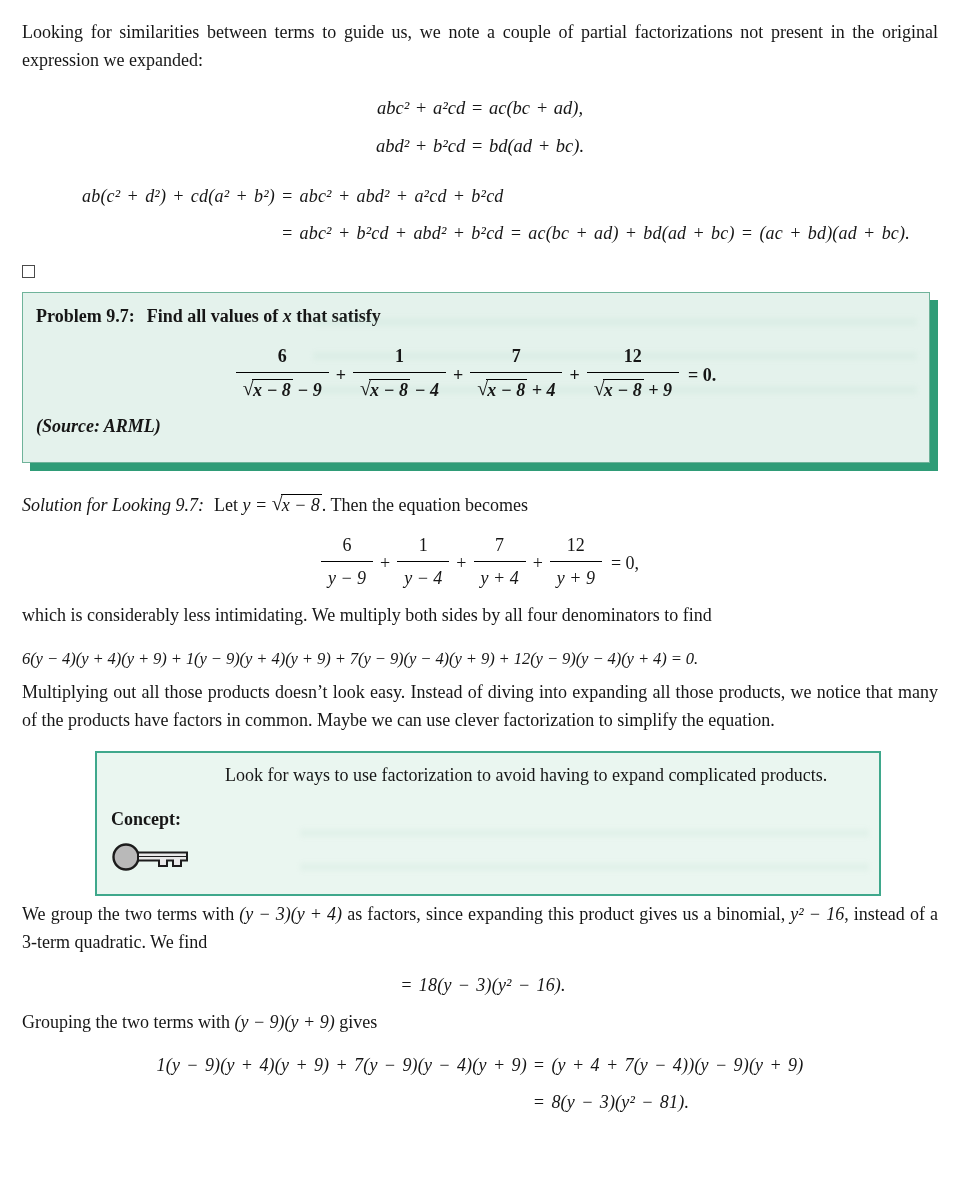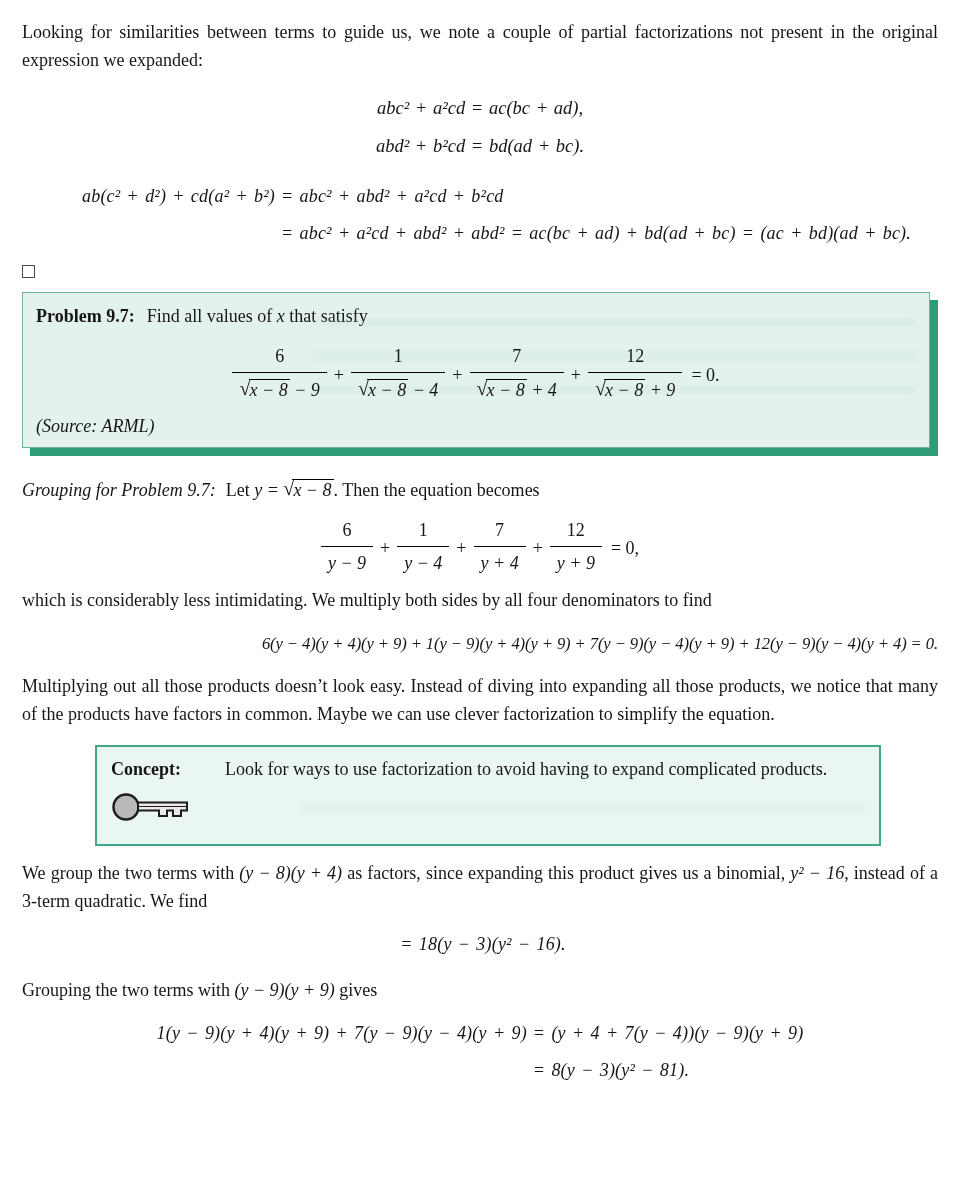--- a/index.html
+++ b/index.html
@@ -28,21 +28,22 @@
   .eqalign .row{display:table-row;}
   .eqalign .lhs,.eqalign .rhs{display:table-cell;font-style:italic;line-height:37px;white-space:nowrap;font-size:18px;}
   .eqalign .lhs{text-align:right;}
   .eqalign .rhs{text-align:left;padding-left:6px;}
   .qed{width:13px;height:13px;border:1.6px solid #4a4a4a;margin:13px 0 0;}
   
   .problem-box{
     position:relative;margin:14px 0 8px;width:908px;
     background:var(--box_bg);border:1px solid var(--box_border);
     box-shadow:8px 8px 0 var(--box_shadow);
-    padding:9px 13px 5px;
+    padding:9px 13px 20px;
+    font-weight:bold;
   }
   .pb-title{margin:0;line-height:28px;}
   .pb-title b{margin-right:12px;}
   .pb-source{margin:9px 0 3px;font-style:italic;line-height:26px;}
   .bleed{position:absolute;pointer-events:none;opacity:.13;filter:blur(2.5px);
     background:repeating-linear-gradient(180deg,transparent 0 13px,var(--bleed) 13px 21px,transparent 21px 34px);}
   .problem-box .bleed{left:32%;right:12px;top:12px;bottom:28%;}
   .concept-box .bleed{left:26%;right:10px;top:45%;bottom:6px;}
   
   .eqfrac{text-align:center;margin:14px 0 10px;white-space:nowrap;position:relative;}
@@ -52,30 +53,30 @@
   .op{display:inline-block;vertical-align:middle;margin:0 7px;position:relative;top:1px;}
   .rhs-flat{display:inline-block;vertical-align:middle;margin-left:9px;font-style:normal;position:relative;top:1px;}
   
   .sqrt{white-space:nowrap;}
   .rsign{font-style:normal;font-size:1.12em;letter-spacing:-1px;position:relative;top:-1px;}
   .rbar{border-top:1.4px solid #000;margin-left:-1px;padding:0 2px 0 1px;font-style:italic;}
   
   .sol-intro{margin-top:27px;text-align:left;}
   .sol-label{margin-right:10px;}
   .tight{margin-top:0;}
-  .eq-long{text-align:right;font-style:italic;font-size:16.6px;line-height:30px;margin:15px 0 0;white-space:nowrap;letter-spacing:-.1px;}
-  .para-block{margin-top:13px;}
+  .eq-long{text-align:left;font-style:italic;font-size:16.6px;line-height:30px;margin:15px 0 0;white-space:nowrap;letter-spacing:-.1px;}
+  .para-block{margin-top:4px;}
   
   .concept-box{
     position:relative;margin:17px 0 0 73px;width:786px;
     background:var(--concept_bg);border:2px solid var(--concept_border);
     padding:8px 14px 10px;display:flex;gap:20px;
   }
   .concept-left{flex:0 0 94px;}
-  .concept-label{font-weight:bold;line-height:28px;}
+  .concept-label{font-weight:bold;line-height:28px;margin-top:44px;}
   .key-wrap{margin-top:5px;}
   .concept-text{flex:1;line-height:28px;text-align:justify;}
 </style>
 </head>
 <body>
 
 <article class="page">
 
   <p class="para">Looking for similarities between terms to guide us, we note a couple of partial factorizations not present in the original expression we expanded:</p>
 
@@ -85,38 +86,38 @@
   </div>
 
 
   <div class="eqalign">
     <div class="row">
       <span class="lhs">ab(c² + d²) + cd(a² + b²)</span>
         <span class="rhs">= abc² + abd² + a²cd + b²cd</span>
     </div>
     <div class="row">
       <span class="lhs"></span>
-        <span class="rhs">= abc² + a²cd + abd² + abd² = ac(bc + ad) + bd(ad + bc) = (ac + bd)(ad + bc).</span>
+        <span class="rhs">= abc² + b²cd + abd² + b²cd = ac(bc + ad) + bd(ad + bc) = (ac + bd)(ad + bc).</span>
     </div>
   </div>
 
   <div class="qed"></div>
 
   <section class="problem-box">
     <div class="bleed"></div>
     <p class="pb-title"><b>Problem 9.7:</b><span>Find all values of </span><span class="m">x</span><span> that satisfy</span></p>
 
     <div class="eqfrac">
       <span class="frac"><span class="num">6</span><span class="den"><span class="sqrt"><span class="rsign">√</span><span class="rbar">x − 8</span></span><span> − 9</span></span></span><span class="op">+</span><span class="frac"><span class="num">1</span><span class="den"><span class="sqrt"><span class="rsign">√</span><span class="rbar">x − 8</span></span><span> − 4</span></span></span><span class="op">+</span><span class="frac"><span class="num">7</span><span class="den"><span class="sqrt"><span class="rsign">√</span><span class="rbar">x − 8</span></span><span> + 4</span></span></span><span class="op">+</span><span class="frac"><span class="num">12</span><span class="den"><span class="sqrt"><span class="rsign">√</span><span class="rbar">x − 8</span></span><span> + 9</span></span></span><span class="rhs-flat">= 0.</span>
     </div>
 
     <p class="pb-source">(Source: ARML)</p>
   </section>
 
-  <p class="para sol-intro"><span class="m sol-label">Grouping for Problem 9.7:</span><span>Let </span><span class="m">y = </span><span class="sqrt"><span class="rsign">√</span><span class="rbar">x − 8</span></span><span>. Then the equation becomes</span></p>
+  <p class="para sol-intro"><span class="m sol-label">Solution for Looking 9.7:</span><span>Let </span><span class="m">y = </span><span class="sqrt"><span class="rsign">√</span><span class="rbar">x − 8</span></span><span>. Then the equation becomes</span></p>
 
   <div class="eqfrac">
     <span class="frac"><span class="num">6</span><span class="den">y − 9</span></span><span class="op">+</span><span class="frac"><span class="num">1</span><span class="den">y − 4</span></span><span class="op">+</span><span class="frac"><span class="num">7</span><span class="den">y + 4</span></span><span class="op">+</span><span class="frac"><span class="num">12</span><span class="den">y + 9</span></span><span class="rhs-flat">= 0,</span>
   </div>
 
   <p class="para tight">which is considerably less intimidating. We multiply both sides by all four denominators to find</p>
 
   <div class="eq-long">6(y − 4)(y + 4)(y + 9) + 1(y − 9)(y + 4)(y + 9) + 7(y − 9)(y − 4)(y + 9) + 12(y − 9)(y − 4)(y + 4) = 0.</div>
 
   <p class="para para-block">Multiplying out all those products doesn’t look easy. Instead of diving into expanding all those products, we notice that many of the products have factors in common. Maybe we can use clever factorization to simplify the equation.</p>
@@ -129,21 +130,21 @@
         <svg width="82" height="38" viewBox="0 0 82 38" aria-hidden="true">
           <circle cx="15" cy="19" r="12.5" fill="var(--key_fill)" stroke="var(--key_stroke)" stroke-width="2.4"></circle>
           <path d="M27 14.5 H76 V22.5 H70 V28 H62 V22.5 H56 V28 H48 V22.5 H27 Z" fill="#e9e9e9" stroke="var(--key_stroke)" stroke-width="2"></path>
           <line x1="28" y1="18.5" x2="75" y2="18.5" stroke="var(--key_stroke)" stroke-width="1.2"></line>
         </svg>
       </div>
     </div>
     <div class="concept-text">Look for ways to use factorization to avoid having to expand complicated products.</div>
   </section>
 
-  <p class="para para-block"><span>We group the two terms with </span><span class="m">(y − 8)(y + 4)</span><span> as factors, since expanding this product gives us a binomial, </span><span class="m">y² − 16</span><span>, instead of a 3-term quadratic. We find</span></p>
+  <p class="para para-block"><span>We group the two terms with </span><span class="m">(y − 3)(y + 4)</span><span> as factors, since expanding this product gives us a binomial, </span><span class="m">y² − 16</span><span>, instead of a 3-term quadratic. We find</span></p>
 
   <div class="eqalign centered">
     <div class="row">
       <span class="lhs"></span>
         <span class="rhs">= 18(y − 3)(y² − 16).</span>
     </div>
   </div>
 
   <p class="para para-block"><span>Grouping the two terms with </span><span class="m">(y − 9)(y + 9)</span><span> gives</span></p>
 

